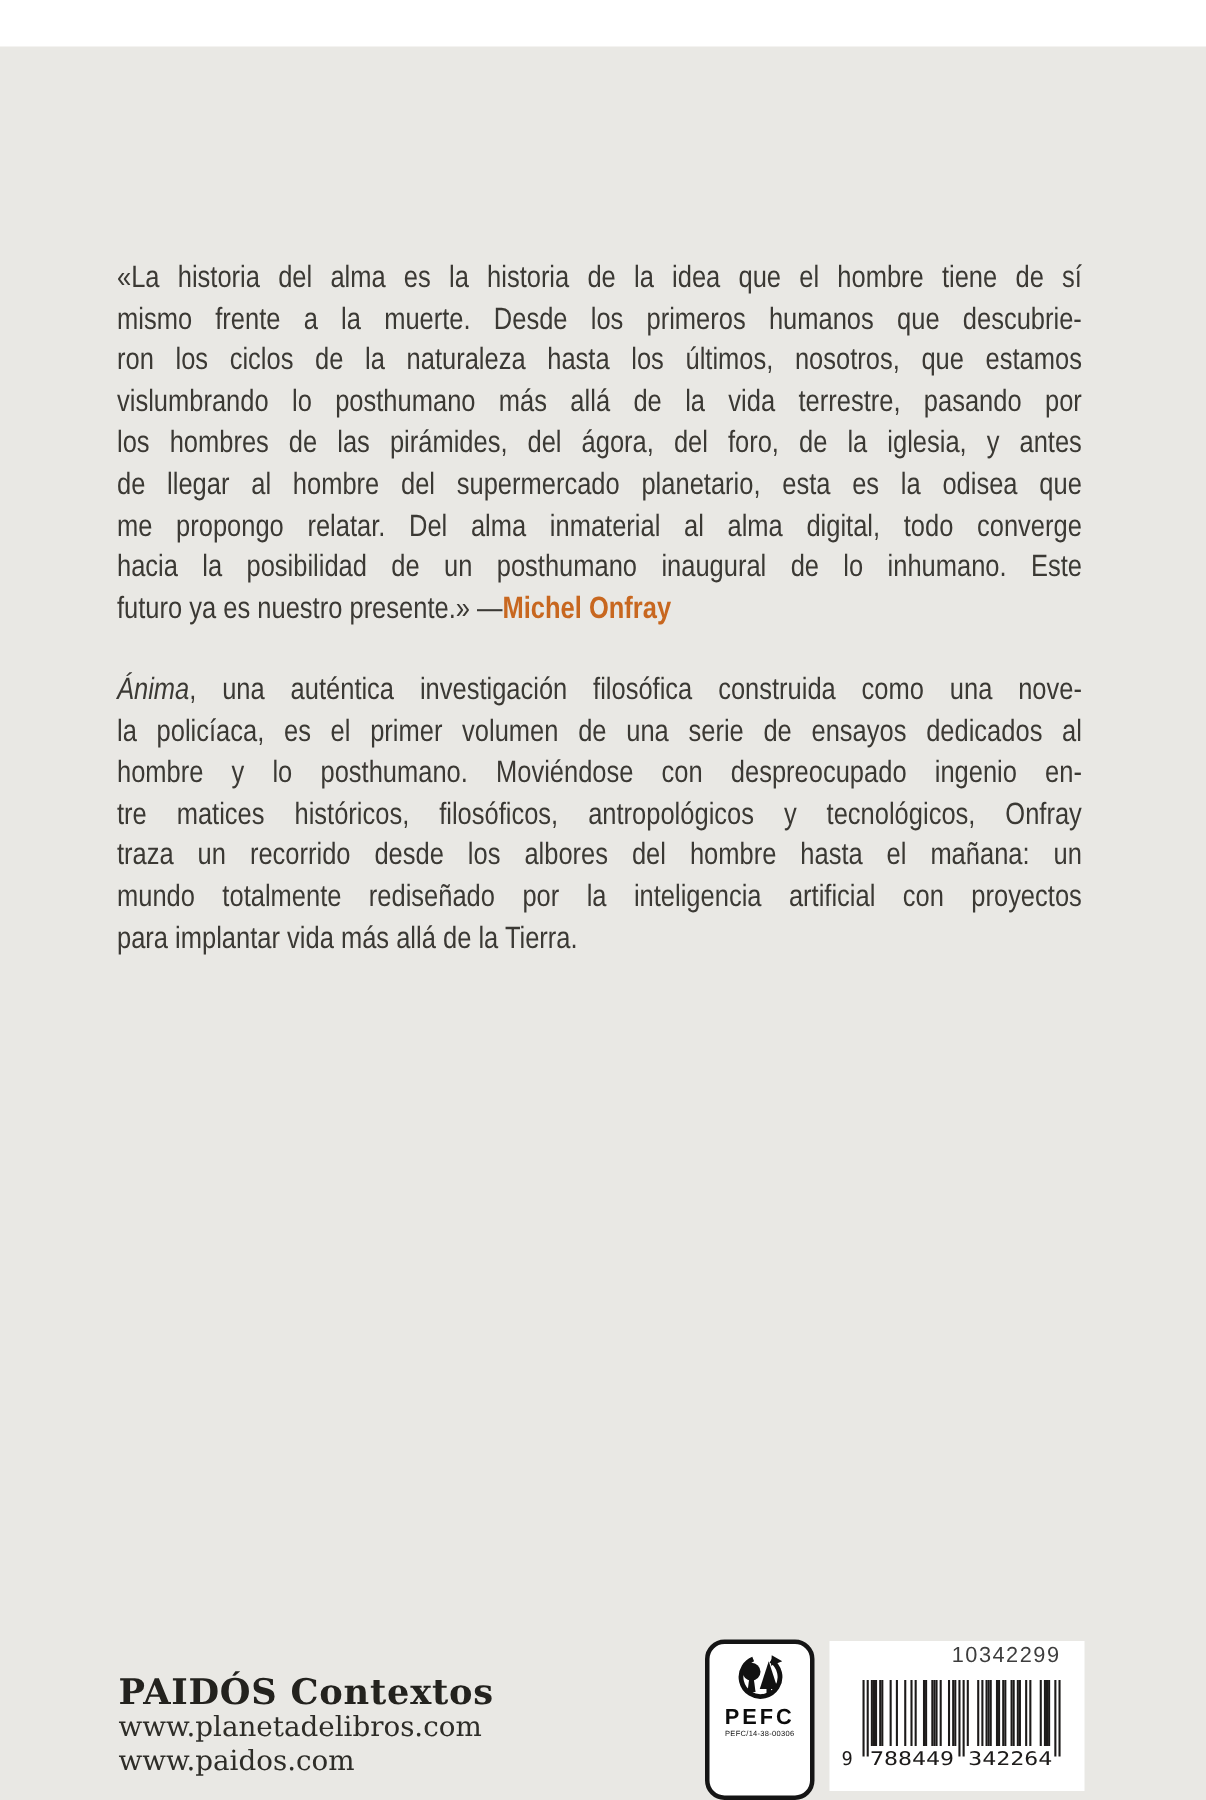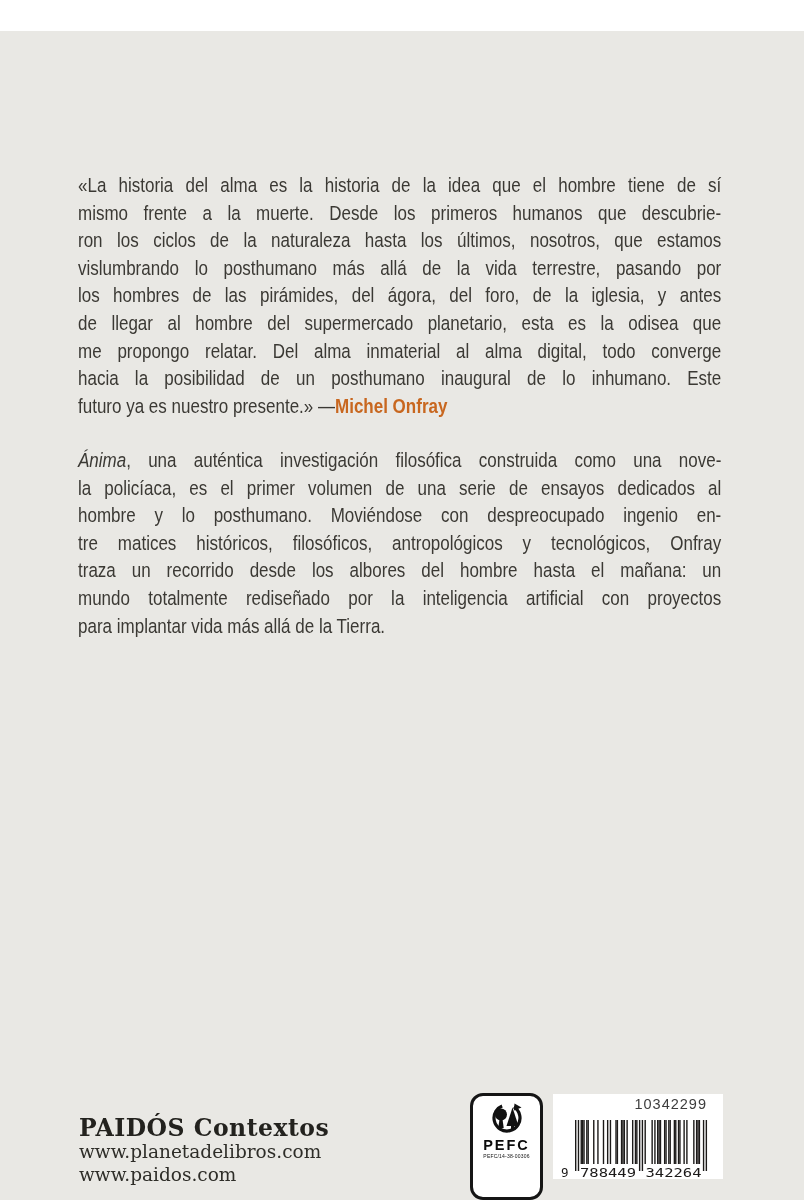--- a/index.html
+++ b/index.html
@@ -44,21 +44,21 @@
     box-sizing:border-box;text-align:center;overflow:hidden;
   }
   .pefc svg{display:block;margin:4px auto 0;}
   .pefc-label{
     font-size:14.5px;font-weight:700;letter-spacing:2px;color:#0c0c0c;
     line-height:15px;margin-top:0;
   }
   .pefc-code{font-size:5px;color:#111;line-height:7px;letter-spacing:0.2px;}
 
   
-  .bcbox{position:absolute;left:553px;top:1063px;width:170px;height:85px;background:#ffffff;}
+  .bcbox{position:absolute;left:553px;top:1063px;width:170px;height:100px;background:#ffffff;}
   .bcnum{
     position:absolute;top:2px;right:16px;
     font-size:14.5px;letter-spacing:1px;color:#3d3d3d;
     font-family:"Liberation Sans",sans-serif;
   }
   #bars{position:absolute;left:0;top:0;}
 </style>
 </head>
 <body>
 

